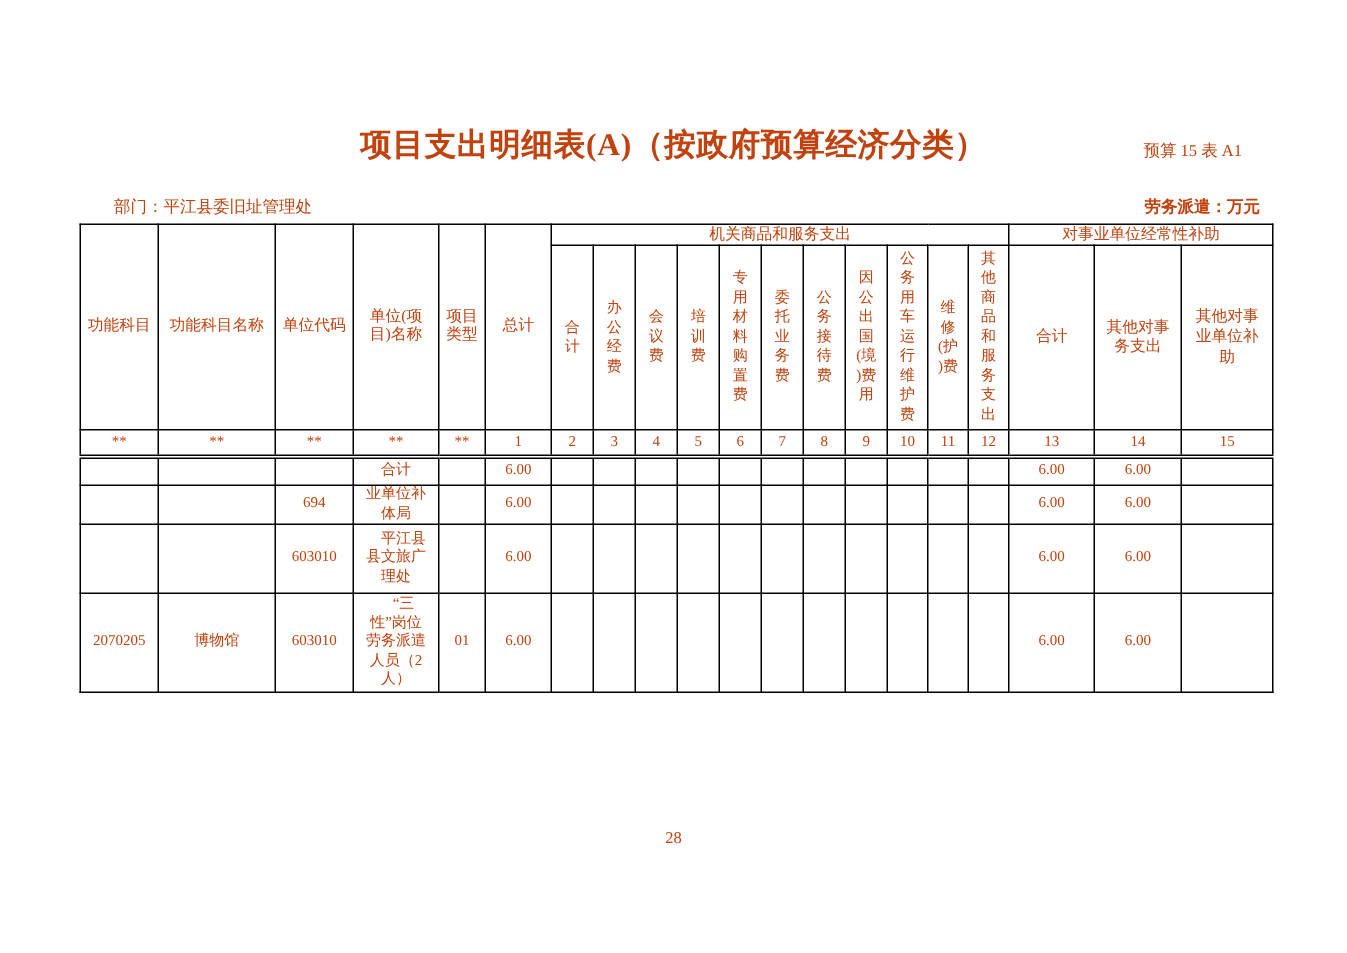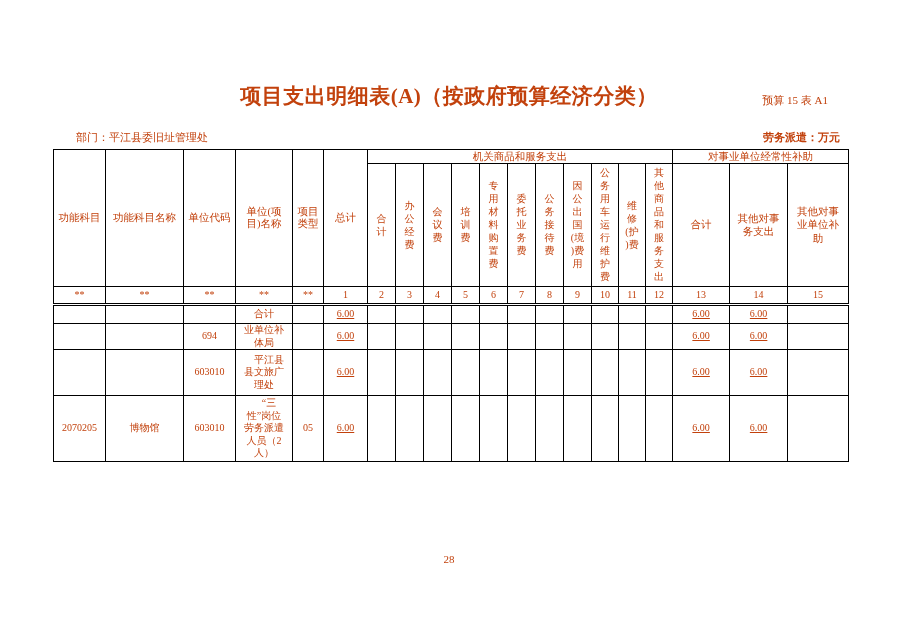--- a/index.html
+++ b/index.html
@@ -28,21 +28,21 @@
   }
   tr.r-group td { height:13px; font-size:10.5px; line-height:12px; }
   tr.r-head  td { height:122px; font-size:10.5px; }
   tr.r-head  td .vt { display:inline-block; font-size:10px; line-height:13px; white-space:pre-line; }
   tr.r-index td { height:16px; border-bottom:3px double #000; }
   tr.r-d0 td { height:17px; }
   tr.r-d1 td { height:25px; }
   tr.r-d2 td { height:45px; }
   tr.r-d3 td { height:65px; }
   td.name { text-align:left; padding:1px 2px; font-size:10.5px; white-space:pre-wrap; }
-  td.num  { text-align:right; padding-right:8px;text-decoration:underline; }
+  td.num  { text-align:right; padding-right:8px; }
 </style>
 </head>
 <body>
 
 <div class="page">
 
   <div class="title">项目支出明细表(A)（按政府预算经济分类）</div>
   <div class="ref-line">预算 15 表 A1</div>
   <div class="dept-line">部门：平江县委旧址管理处</div>
   <div class="unit-line">劳务派遣：万元</div>
@@ -242,21 +242,21 @@
       </tr>
       <tr class="r-d3">
         <td>2070205</td>
         <td>博物馆</td>
         <td>603010</td>
         <td class="name">　“三
 性”岗位
 劳务派遣
 人员（2
 人）</td>
-        <td>05</td>
+        <td>01</td>
         <td class="num">6.00</td>
         <td></td>
         <td></td>
         <td></td>
         <td></td>
         <td></td>
         <td></td>
         <td></td>
         <td></td>
         <td></td>

